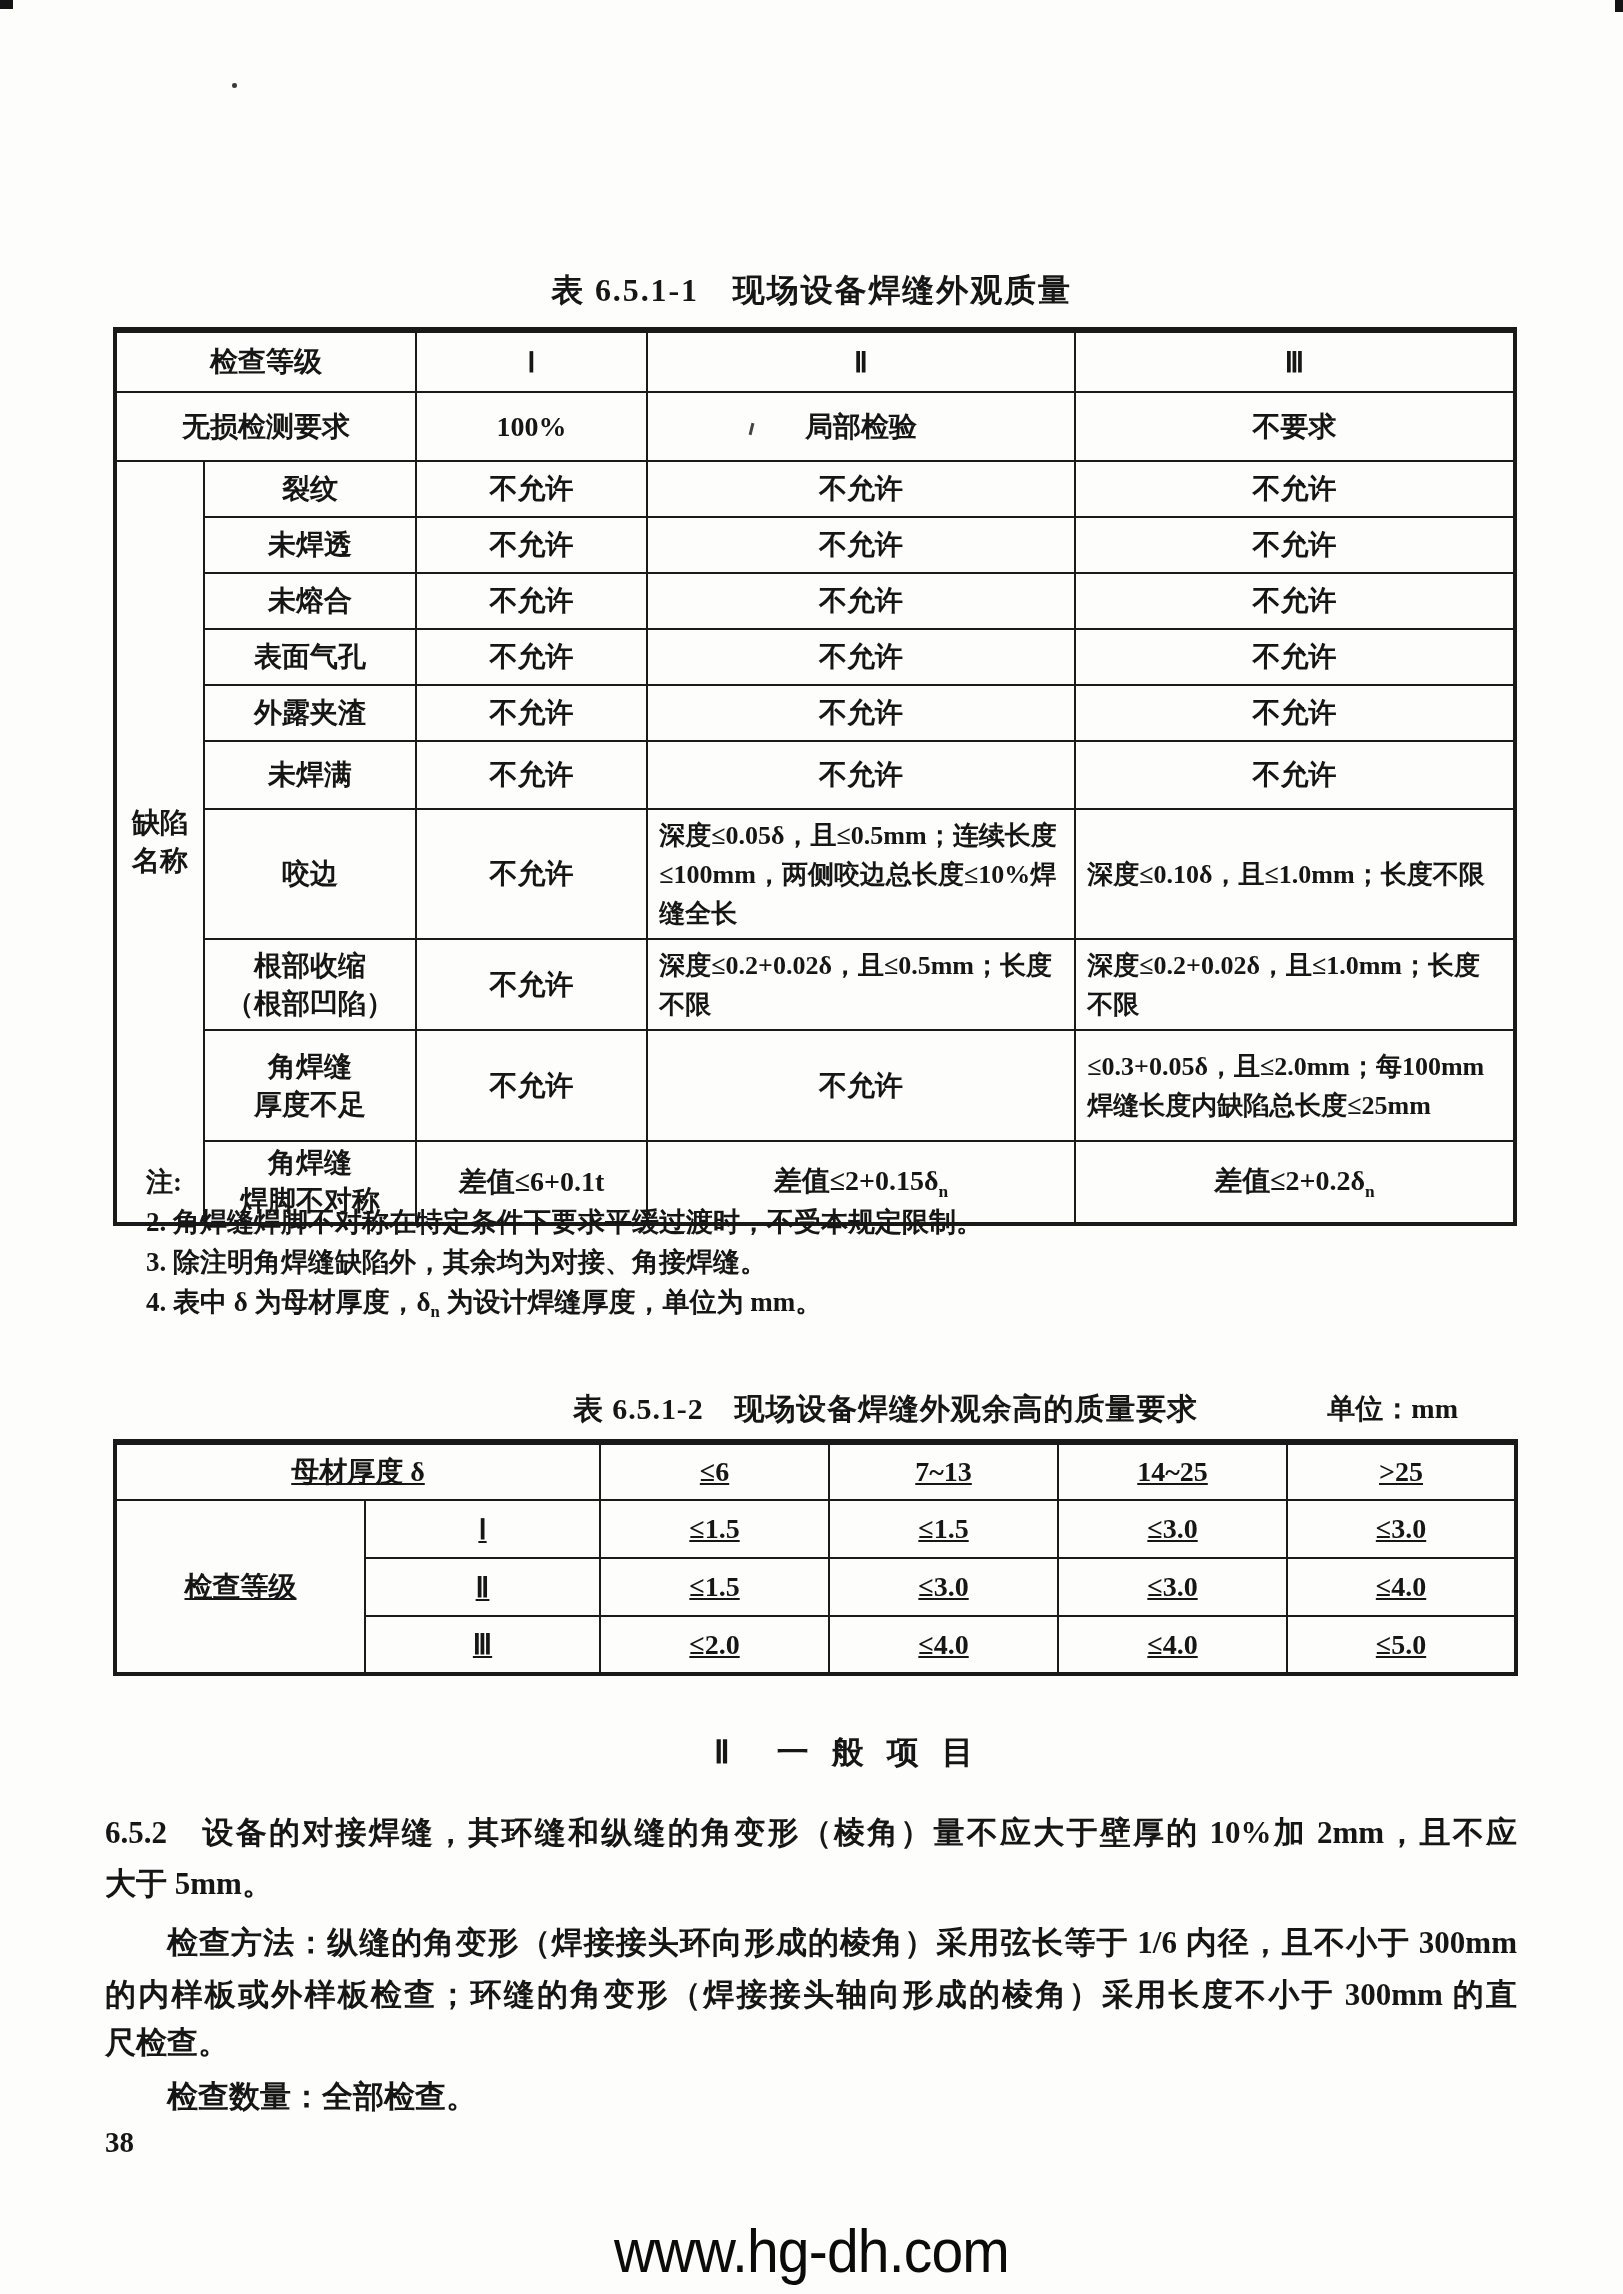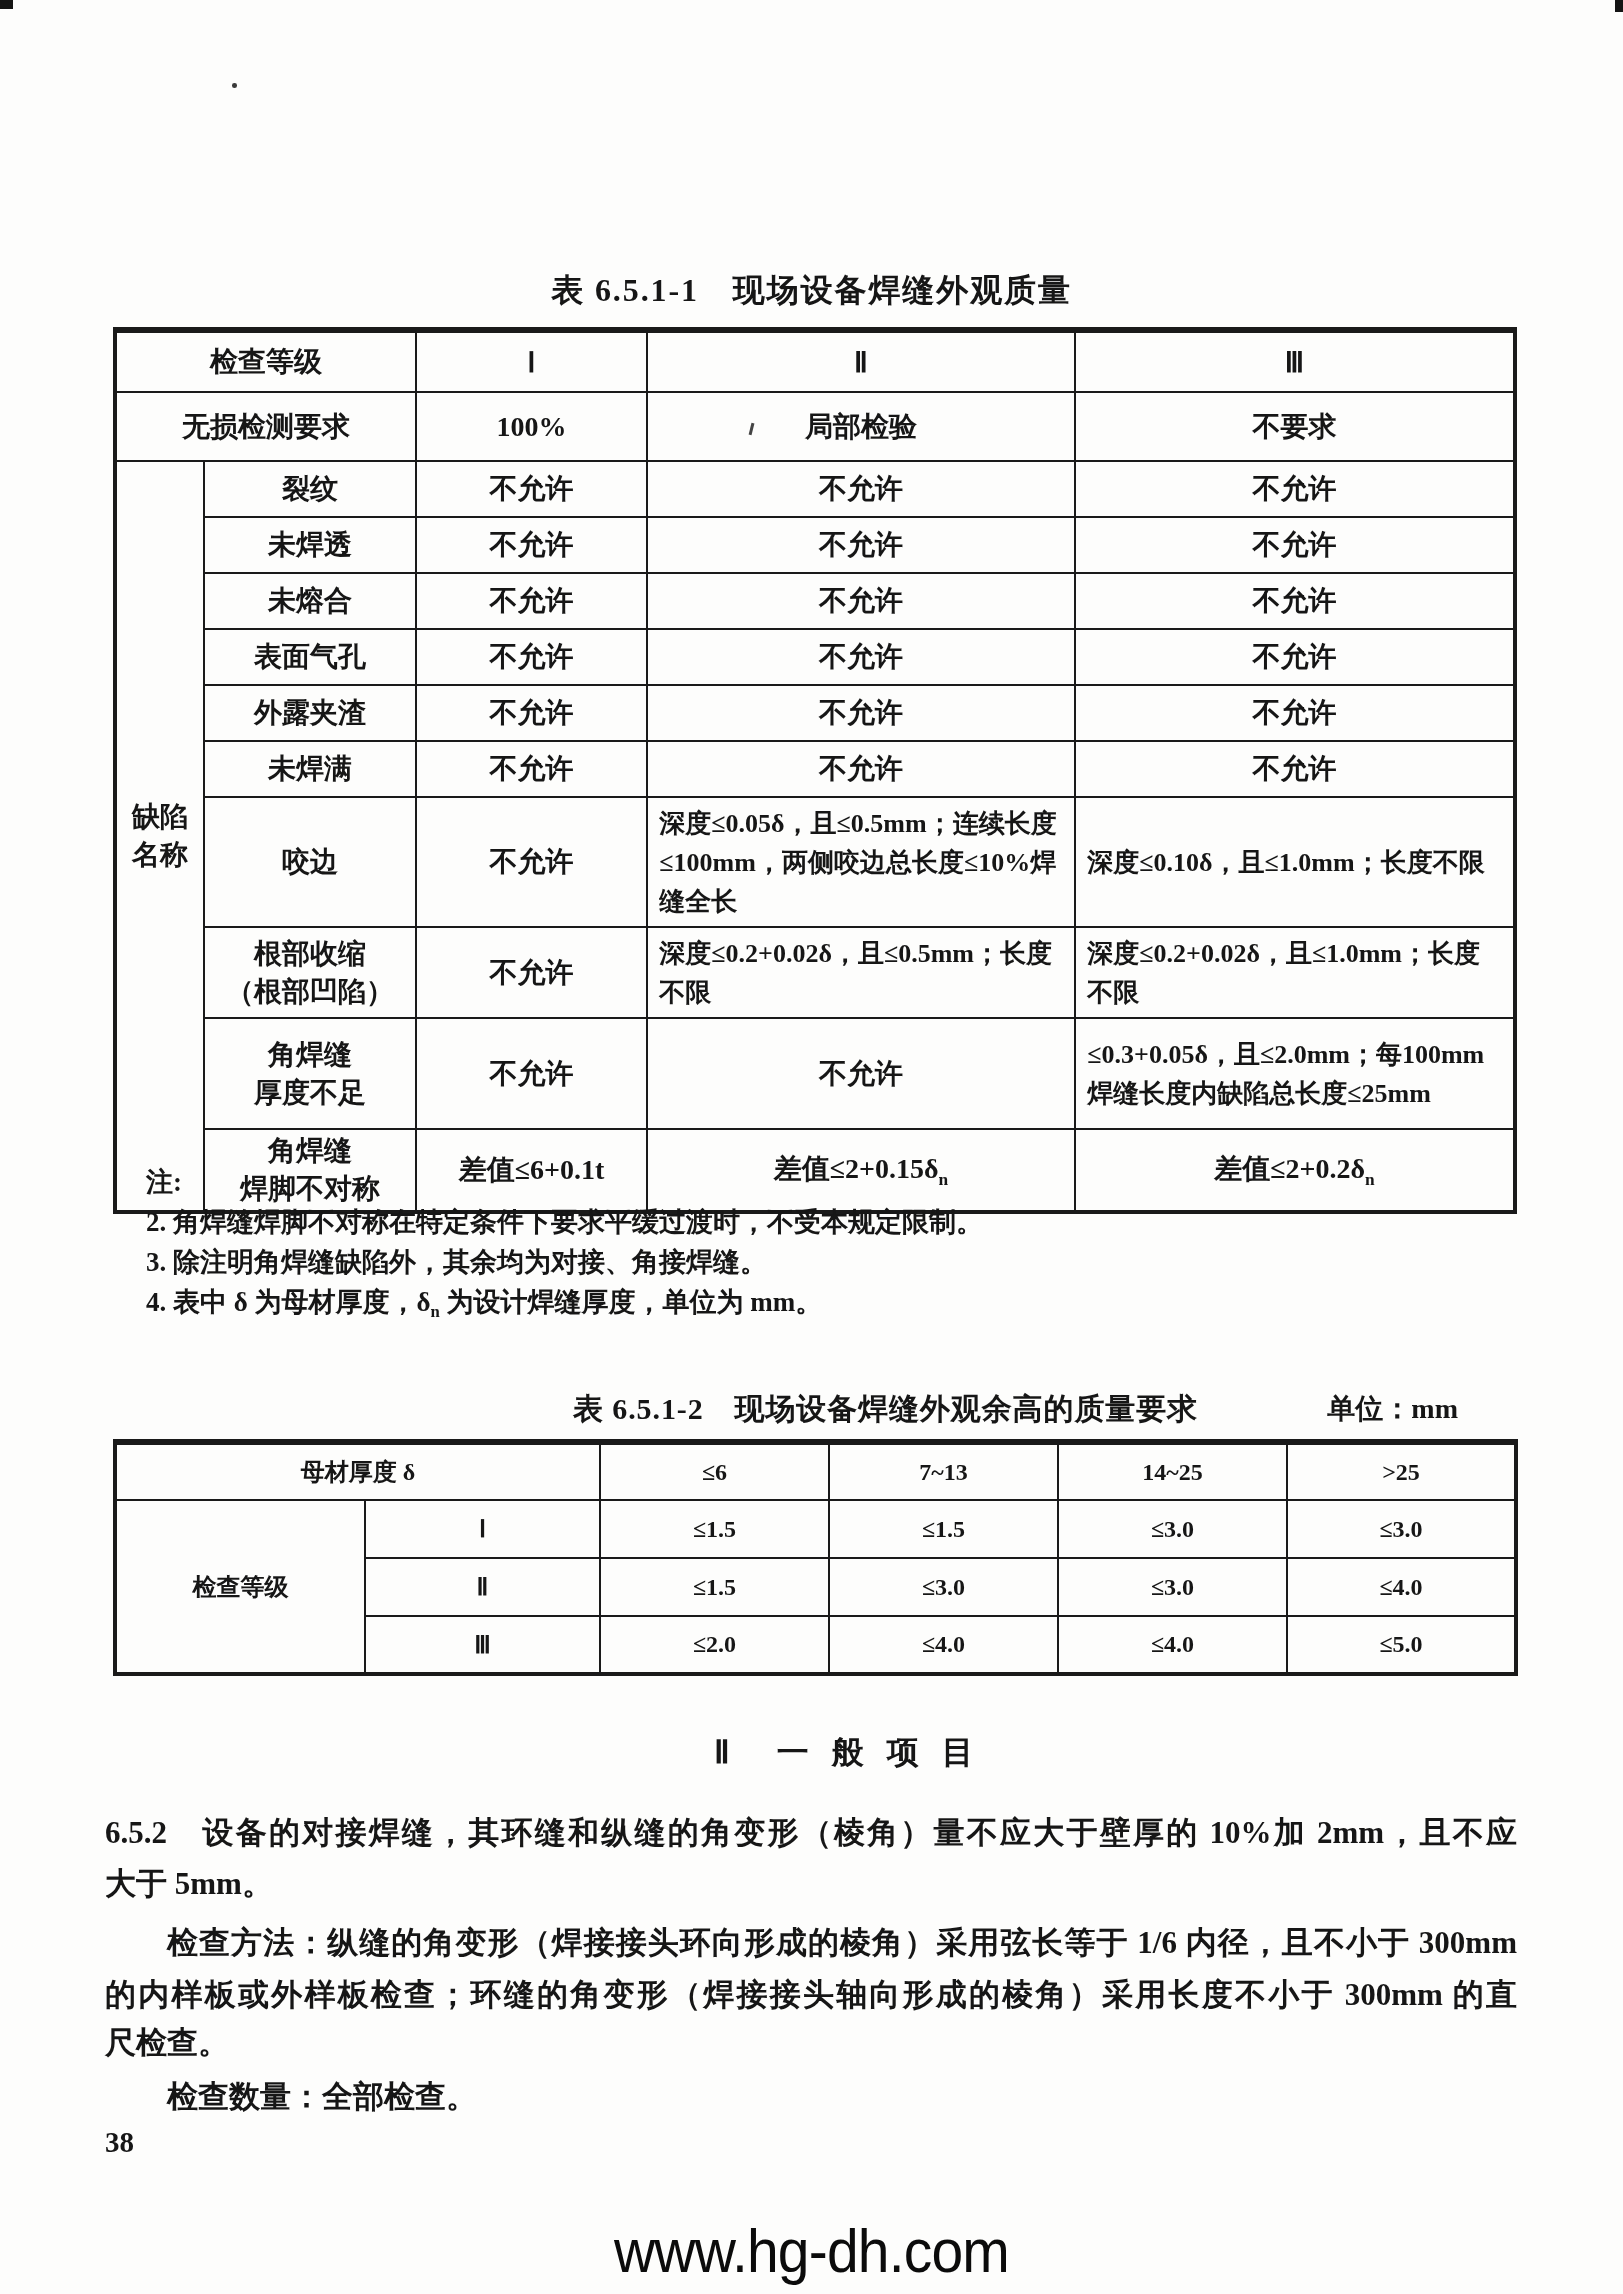--- a/index.html
+++ b/index.html
@@ -13,21 +13,21 @@
   .speck-apos{position:absolute;top:423px;left:750px;width:2.8px;height:12.2px;background:#444;transform:rotate(14deg);}
   
   .doc-title{position:absolute;top:269px;left:0;width:100%;text-align:center;
              font-size:32px;letter-spacing:1.9px;}
   
   table{border-collapse:collapse;table-layout:fixed;position:absolute;border-radius:11px;}
   .t1{top:327px;left:113px;width:1400px;border:4.7px solid #1a1a1a;border-top-width:6.6px;}
   .t1 td{border:2.8px solid #1a1a1a;text-align:center;vertical-align:middle;
          font-size:28px;padding:1.9px 7.5px;overflow:hidden;}
   .t2{top:1439px;left:113px;width:1400px;border:4.7px solid #1a1a1a;border-top-width:6.6px;}
-  .t2 td{border:2.8px solid #1a1a1a;text-align:center;vertical-align:middle;font-size:24px;}
+  .t2 td{border:2.8px solid #1a1a1a;text-align:center;vertical-align:middle;font-size:28px;text-decoration:underline;}
   .lx{text-align:left !important;font-size:26px !important;line-height:39px;
       padding:5.6px 9.4px 5.6px 11.3px !important;}
   .pre{white-space:pre-line;line-height:38px;}
   sub{font-size:0.62em;}
   
   .notes{position:absolute;top:1162px;left:146px;width:1384px;font-size:27px;}
   .notes div{height:40px;line-height:40px;white-space:nowrap;}
   
   .t2cap{position:absolute;top:1387px;left:113px;width:1400px;height:43px;line-height:43px;}
   .t2cap .ttl{position:absolute;left:460px;font-size:30px;letter-spacing:0.9px;}
@@ -104,21 +104,21 @@
       <td>不允许</td>
       <td>不允许</td>
       <td>不允许</td>
     </tr>
     <tr style="height:56px">
       <td>外露夹渣</td>
       <td>不允许</td>
       <td>不允许</td>
       <td>不允许</td>
     </tr>
-    <tr style="height:56px">
+    <tr style="height:68px">
       <td>未焊满</td>
       <td>不允许</td>
       <td>不允许</td>
       <td>不允许</td>
     </tr>
     <tr style="height:111px">
       <td>咬边</td>
       <td>不允许</td>
       <td class="lx">深度≤0.05δ，且≤0.5mm；连续长度≤100mm，两侧咬边总长度≤10%焊缝全长</td>
       <td class="lx">深度≤0.10δ，且≤1.0mm；长度不限</td>

